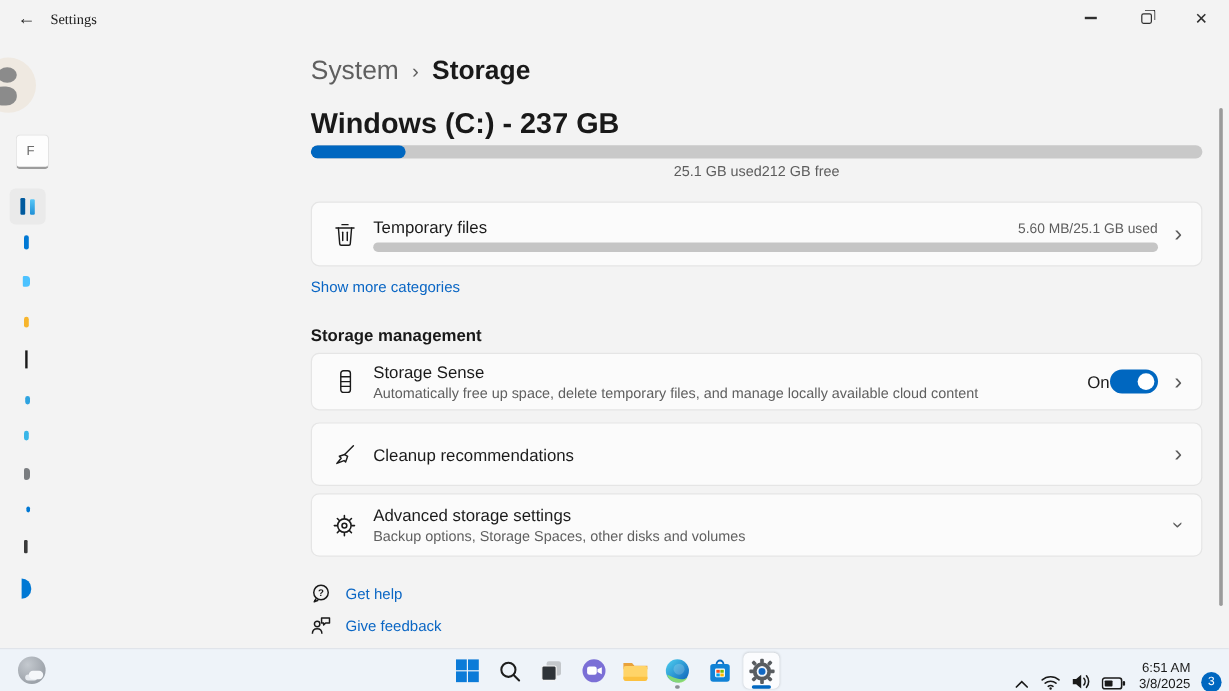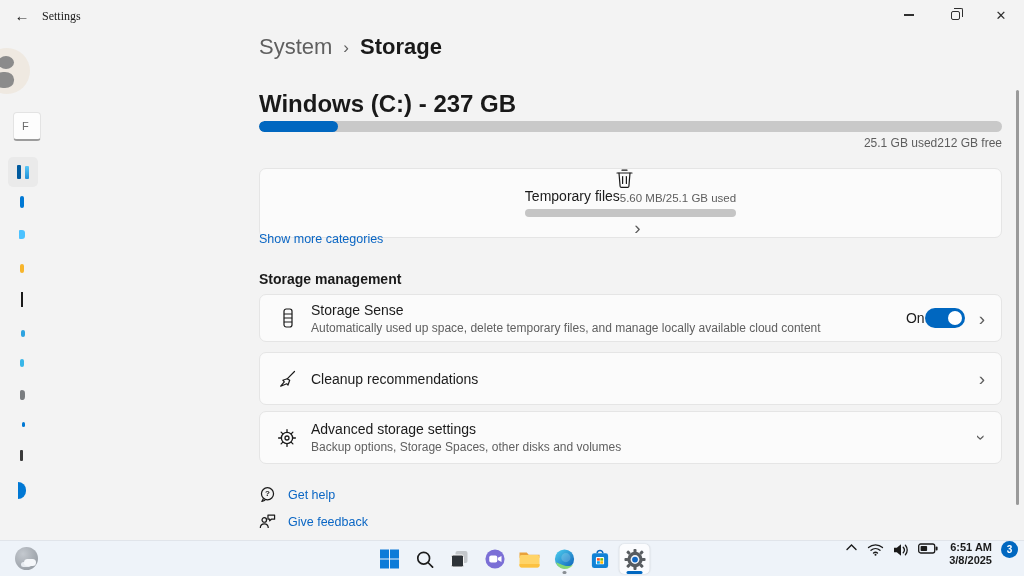--- a/index.html
+++ b/index.html
@@ -35,32 +35,32 @@
   .nav-selected { position:absolute; left:8px; top:127px; width:30px; height:30px;
     background:#eaeaea; border-radius:5px; cursor:pointer; }
   .nav-selected .b1 { position:absolute; left:9px; top:8px; width:4px; height:14px;
     background:#005a9e; border-radius:1px; }
   .nav-selected .b2 { position:absolute; left:17px; top:9px; width:3.5px; height:13px;
     background:linear-gradient(#58c7f7,#1f8fd6); border-radius:1px; }
   .sliver { position:absolute; cursor:pointer; }
 
   
   #content { position:absolute; left:42px; top:30px; width:982px; height:510px; }
-  #breadcrumb { position:absolute; left:217px; top:4px; display:flex; align-items:center;
+  #breadcrumb { position:absolute; left:217px; top:16px; display:flex; align-items:center;
     font-size:22px; }
   #breadcrumb .parent { color:#5f5f5f; cursor:pointer; }
   #breadcrumb .sep { color:#5f5f5f; font-size:17px; margin:2px 11px 0 11px; }
   #breadcrumb .current { color:#191919; font-weight:700; }
 
   .h1 { position:absolute; left:217px; top:60px; font-size:24px; font-weight:700; color:#191919; }
   .main-bar { position:absolute; left:217px; top:91px; width:743px; height:11px;
     background:#c9c9c9; border-radius:6px; overflow:hidden; }
   .main-bar .bar-fill { height:100%; background:#0067c0; border-radius:6px; }
   .usage-row { position:absolute; left:217px; top:106px; width:743px; display:flex;
-    justify-content:flex-end; font-size:12px; color:#5d5d5d; }
+    justify-content:center; font-size:12px; color:#5d5d5d; }
 
   .card { position:absolute; left:217px; width:743px; background:#fbfbfb;
     border:1px solid #e5e5e5; border-radius:7px; display:flex; align-items:center;
     padding:0 16px; cursor:pointer; }
   .card-icon { flex:0 0 auto; width:22px; display:flex; justify-content:center; margin-right:13px; }
   .card-mid { flex:1 1 auto; min-width:0; }
   .card-title { font-size:14px; color:#1b1b1b; }
   .card-desc { font-size:12px; color:#606060; margin-top:3px; white-space:nowrap;
     overflow:hidden; }
   .tf-row { display:flex; justify-content:space-between; align-items:flex-end; }
@@ -97,22 +97,22 @@
     border-radius:6px; background:#f5f7fa; box-shadow:-4px 2px 0 -1px #e8ecf1; }
   #tb-center { position:absolute; left:50%; top:0; transform:translateX(-50%); height:36px;
     display:flex; align-items:center; gap:5px; }
   .tb-btn { position:relative; width:30px; height:30px; border:none; background:transparent;
     border-radius:5px; display:flex; align-items:center; justify-content:center; cursor:pointer; }
   .tb-btn.active { background:rgba(255,255,255,0.75); box-shadow:0 0 2px rgba(0,0,0,0.15); }
   .run-dot { position:absolute; left:50%; bottom:0px; transform:translateX(-50%); width:4px;
     height:3px; border-radius:2px; background:#8a8f94; }
   .active-bar { position:absolute; left:50%; bottom:0px; transform:translateX(-50%); width:16px;
     height:3px; border-radius:2px; background:#0067c0; }
-  #tray { position:absolute; right:6px; top:0; height:36px; display:flex; align-items:flex-start;
-    gap:5px;font-weight:bold; }
+  #tray { position:absolute; right:6px; top:0; height:36px; display:flex; align-items:flex-end;
+    gap:5px; }
   .tray-btn { border:none; background:transparent; display:flex; align-items:center;
     justify-content:center; padding:2px; cursor:pointer; border-radius:4px; }
   .clock { text-align:right; font-size:11px; line-height:13px; color:#1a1a1a; cursor:pointer;
     margin-left:4px; }
   .badge { width:17px; height:17px; border-radius:50%; background:#0067c0; color:#fff;
     font-size:10px; display:flex; align-items:center; justify-content:center; margin-left:4px;
     cursor:pointer; }
 </style>
 </head>
 <body>
@@ -165,21 +165,21 @@
     <div class="h1">Windows (C:) - 237 GB</div>
 
     <div class="main-bar">
       <div class="bar-fill" style="width:10.6%"></div>
     </div>
     <div class="usage-row">
       <span>25.1 GB used</span>
       <span>212 GB free</span>
     </div>
 
-    <div class="card" style="top:138px;height:70px;flex-direction:column;">
+    <div class="card" style="top:138px;height:54px;">
       <span class="card-icon">
         <svg width="17" height="19" viewBox="0 0 17 19" fill="none" stroke="#1a1a1a" stroke-width="1.2" stroke-linecap="round">
           <path d="M6 1.2h5"></path>
             <path d="M1 4h15"></path>
             <path d="M3 4l1.1 13.2a1.2 1.2 0 0 0 1.2 1.1h6.4a1.2 1.2 0 0 0 1.2-1.1L14 4"></path>
           <path d="M6.6 7.5v7"></path>
             <path d="M10.4 7.5v7"></path>
         </svg>
       </span>
       <div class="card-mid">
@@ -202,21 +202,21 @@
       <span class="card-icon">
         <svg width="15" height="20" viewBox="0 0 15 20" fill="none" stroke="#1a1a1a" stroke-width="1.2" stroke-linecap="round">
           <rect x="4" y="1" width="8" height="18" rx="2.2"></rect>
           <path d="M4.4 6h7.2"></path>
             <path d="M4.4 10h7.2"></path>
             <path d="M4.4 14h7.2"></path>
         </svg>
       </span>
       <div class="card-mid">
         <div class="card-title">Storage Sense</div>
-        <div class="card-desc">Automatically used up space, delete temporary files, and manage locally available cloud content</div>
+        <div class="card-desc">Automatically free up space, delete temporary files, and manage locally available cloud content</div>
       </div>
       <div class="right-ctl">
         <span class="toggle-label">On</span>
         <div class="toggle">
           <span class="knob"></span>
         </div>
       </div>
       <span class="chev">›</span>
     </div>
 

